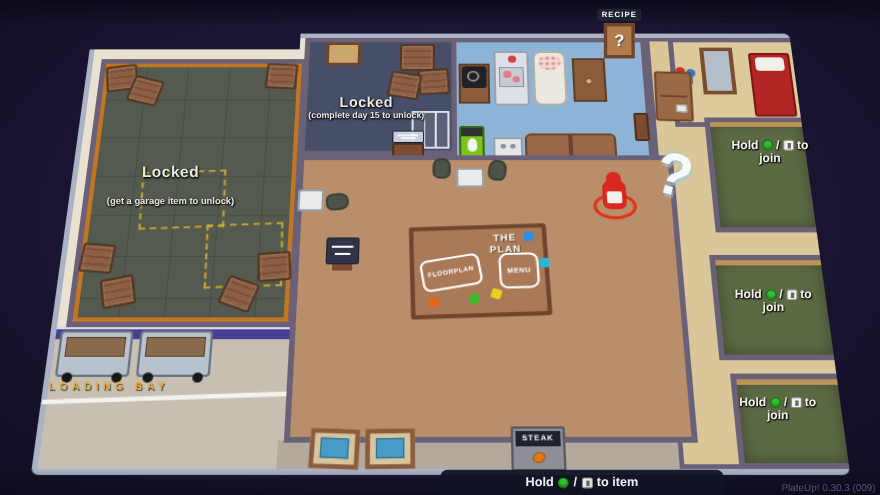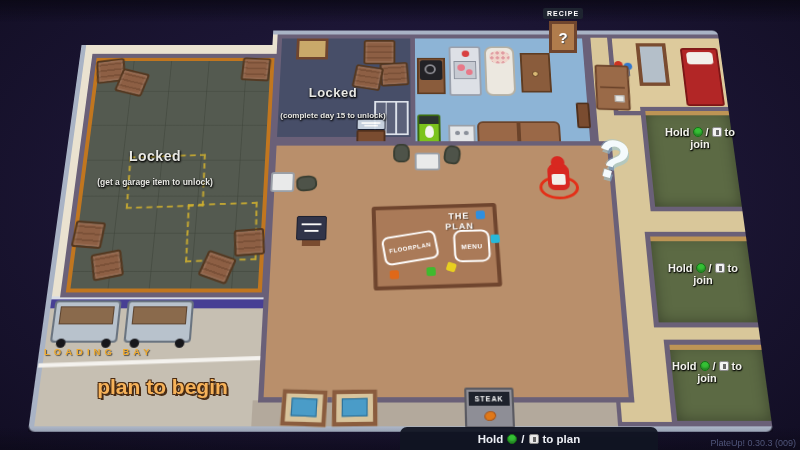--- a/index.html
+++ b/index.html
@@ -184,21 +184,21 @@
   </div>
 
   <div class="vignette"></div>
 
   <div class="locked overlay" style="left:65px;top:148px;width:180px;">
     <div class="t">Locked</div>
     <div class="s" style="width:120px;margin:13px auto;">(get a garage item to unlock)</div>
   </div>
   <div class="locked overlay" style="left:263px;top:85px;width:140px;">
     <div class="t" style="font-size:13px;">Locked</div>
-    <div class="s" style="width:110px;margin:11px auto;font-size:8px;">(complete day 15 to unlock)</div>
+    <div class="s" style="width:110px;margin:0 auto;font-size:8px;">(complete day 15 to unlock)</div>
   </div>
 
   <div class="overlay" style="left:543px;top:8px;">
     <div style="background:#1e2430;color:#fff;font-size:7px;font-weight:bold;letter-spacing:1px;padding:2px 4px;border-radius:2px;text-align:center;">RECIPE</div>
     <div style="margin:2px auto 0;width:28px;height:32px;background:#b07c4c;border:3px solid #6f452e;color:#fff;font-size:15px;font-weight:bold;display:flex;align-items:center;justify-content:center;text-shadow:1px 1px 1px #555;">?</div>
   </div>
 
 
   <div class="overlay" style="left:596px;top:128px;font-size:54px;font-weight:bold;color:#f4fafc;transform:rotate(16deg);text-shadow:2px 3px 0 rgba(150,200,220,.55),-1px -1px 0 rgba(150,200,220,.4);">?</div>
 
@@ -229,25 +229,24 @@
         <span>/</span>
         <span class="key-icon"></span>
         <span>to</span>
       </div>
     <div>join</div>
   </div>
 
   <div class="overlay" style="left:44px;top:346px;color:#eda92f;font-size:9.5px;font-weight:bold;letter-spacing:4px;text-shadow:1px 1px 1px rgba(0,0,0,.6);">LOADING BAY</div>
 
   <div class="overlay" style="left:35px;top:376px;width:255px;text-align:center;color:#f6b259;font-size:21px;font-weight:bold;line-height:1.08;text-shadow:-1px -1px 0 #4a2c14,1px -1px 0 #4a2c14,-1px 1px 0 #4a2c14,2px 2px 0 #4a2c14;">
-    <div>plan to begin</div>
   </div>
 
   <div class="pill" style="left:400px;width:258px;">
     <span>Hold</span>
     <span class="btn-circle"></span>
     <span>/</span>
     <span class="key-icon" style="background:#e8e8e8;"></span>
-    <span>to plan</span>
+    <span>to item</span>
   </div>
 
   <div class="overlay" style="right:4px;bottom:2px;color:#50567a;font-size:9px;z-index:30;">PlateUp! 0.30.3 (009)</div>
 </div>
 
 </body></html>

